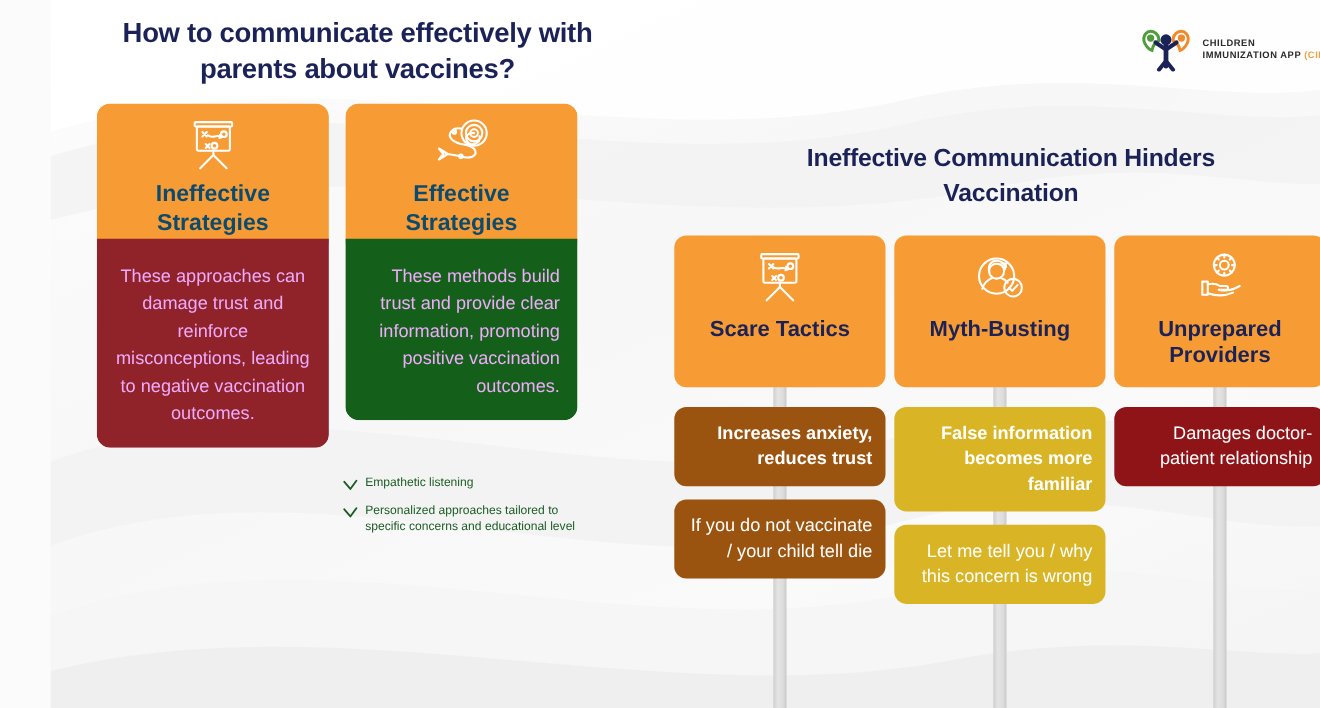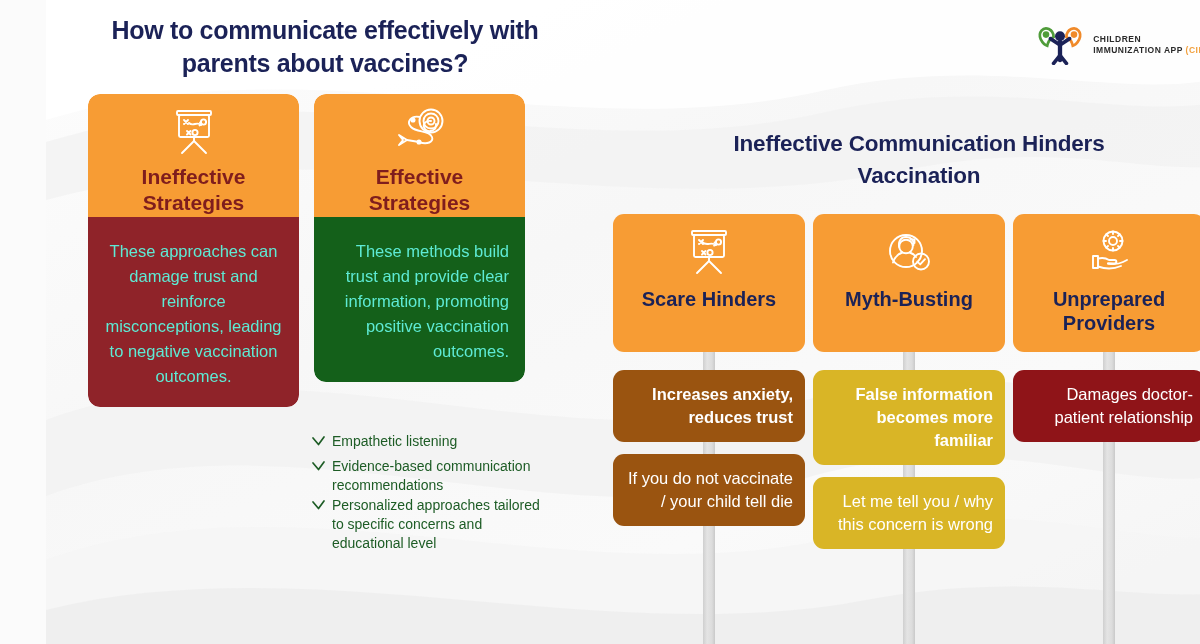--- a/index.html
+++ b/index.html
@@ -37,38 +37,38 @@
 
   
   .strat-card { position: absolute; width: 211px; border-radius: 12px; overflow: hidden; }
   .strat-head {
     background: #f79c34; border-radius: 12px;
     padding: 14px 10px 14px;
     display: flex; flex-direction: column; align-items: center;
   }
   .strat-head .icon { margin-bottom: 8px; }
   .strat-title {
-    font-size: 21px; font-weight: bold; color: #7f1d1d;
+    font-size: 21px; font-weight: bold; color: #0c4a6e;
     text-align: center; line-height: 1.25;
   }
   .strat-body {
     margin-top: -14px; padding: 22px 16px 18px;
     border-radius: 0 0 12px 12px;
-    color: #5eead4; font-size: 16.5px; line-height: 1.52; text-align: center;
+    color: #f0abfc; font-size: 16.5px; line-height: 1.52; text-align: center;
   }
   #card-ineffective { left: 42px; top: 94px; }
   #card-ineffective .strat-body { background: #8f2329; }
   #card-effective { left: 268px; top: 94px; }
   #card-effective .strat-body { background: #14601a; text-align: right; }
 
   
   .bullets { position: absolute; left: 265px; top: 432px; width: 232px; }
   .bullet-row { display: flex; align-items: flex-start; gap: 6px; margin-bottom: 1px; }
   .chev { flex: none; width: 15px; height: 22px; margin-top: 2px; }
-  .bullet-text { font-size: 14px; line-height: 1.36; color: #1d5c25; }
+  .bullet-text { font-size: 11px; line-height: 1.36; color: #1d5c25; }
 
   
   .sec-title {
     position: absolute; left: 640px; top: 128px; width: 466px;
     text-align: center; font-size: 22.5px; font-weight: bold;
     line-height: 1.4; color: #1b2257; letter-spacing: -0.2px;
   }
   .pole {
     position: absolute; width: 12px; top: 330px; bottom: 0;
     background: linear-gradient(90deg,#cfcfcf 0%,#e4e4e4 35%,#dcdcdc 75%,#c9c9c9 100%);
@@ -192,28 +192,20 @@
           </svg>
       </span>
       <span class="bullet-text">Empathetic listening</span>
     </div>
     <div class="bullet-row">
       <span class="chev">
         <svg width="15" height="15" viewBox="0 0 15 15" fill="none" stroke="#1d5c25" stroke-width="1.7" stroke-linecap="round" stroke-linejoin="round">
             <path d="M2 4 L7.5 10.5 L13 3"></path>
           </svg>
       </span>
-      <span class="bullet-text">Evidence-based communication recommendations</span>
-    </div>
-    <div class="bullet-row">
-      <span class="chev">
-        <svg width="15" height="15" viewBox="0 0 15 15" fill="none" stroke="#1d5c25" stroke-width="1.7" stroke-linecap="round" stroke-linejoin="round">
-            <path d="M2 4 L7.5 10.5 L13 3"></path>
-          </svg>
-      </span>
       <span class="bullet-text">Personalized approaches tailored to specific concerns and educational level</span>
     </div>
   </div>
 
   <div class="sec-title">Ineffective Communication Hinders Vaccination</div>
 
   <div class="pole" id="pole-scare"></div>
   <div class="pole" id="pole-myth"></div>
   <div class="pole" id="pole-unprep"></div>
 
@@ -226,21 +218,21 @@
           <path d="M28 29 L28 33"></path>
           <path d="M28 33 L16 45 M28 33 L40 45"></path>
           <path d="M18 12 l4 4 M22 12 l-4 4"></path>
           <path d="M21 23 l3.5 3.5 M24.5 23 l-3.5 3.5"></path>
           <circle cx="29" cy="24.5" r="2.6"></circle>
           <circle cx="37.5" cy="14" r="2.6"></circle>
           <path d="M21 14 C26 19 30 13 35 17"></path>
           <path d="M33.6 14.4 l2 1.9 -2.5 1.3"></path>
         </svg>
       </span>
-      <div class="sign-title">Scare Hinders</div>
+      <div class="sign-title">Scare Tactics</div>
     </div>
     <div class="spacer-18"></div>
     <div class="sign-box bold" style="background:#9a5410">Increases anxiety, reduces trust</div>
     <div class="spacer-12"></div>
     <div class="sign-box reg" style="background:#9a5410">If you do not vaccinate / your child tell die</div>
   </div>
 
   <div class="sign-col" id="col-myth">
     <div class="sign-head">
       <span class="icon">

